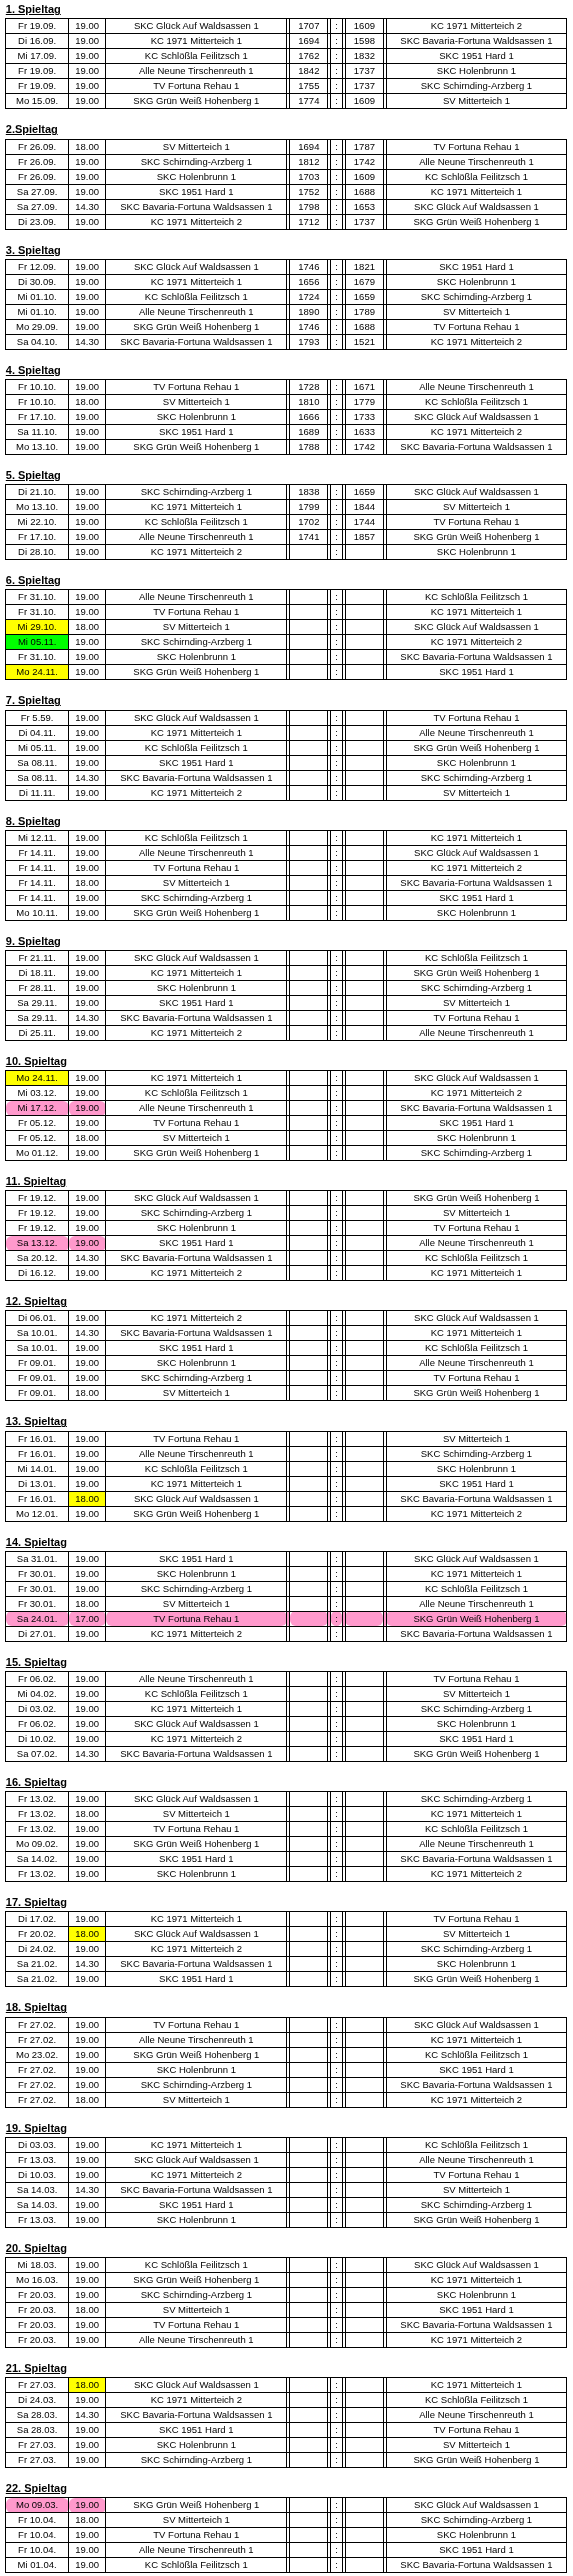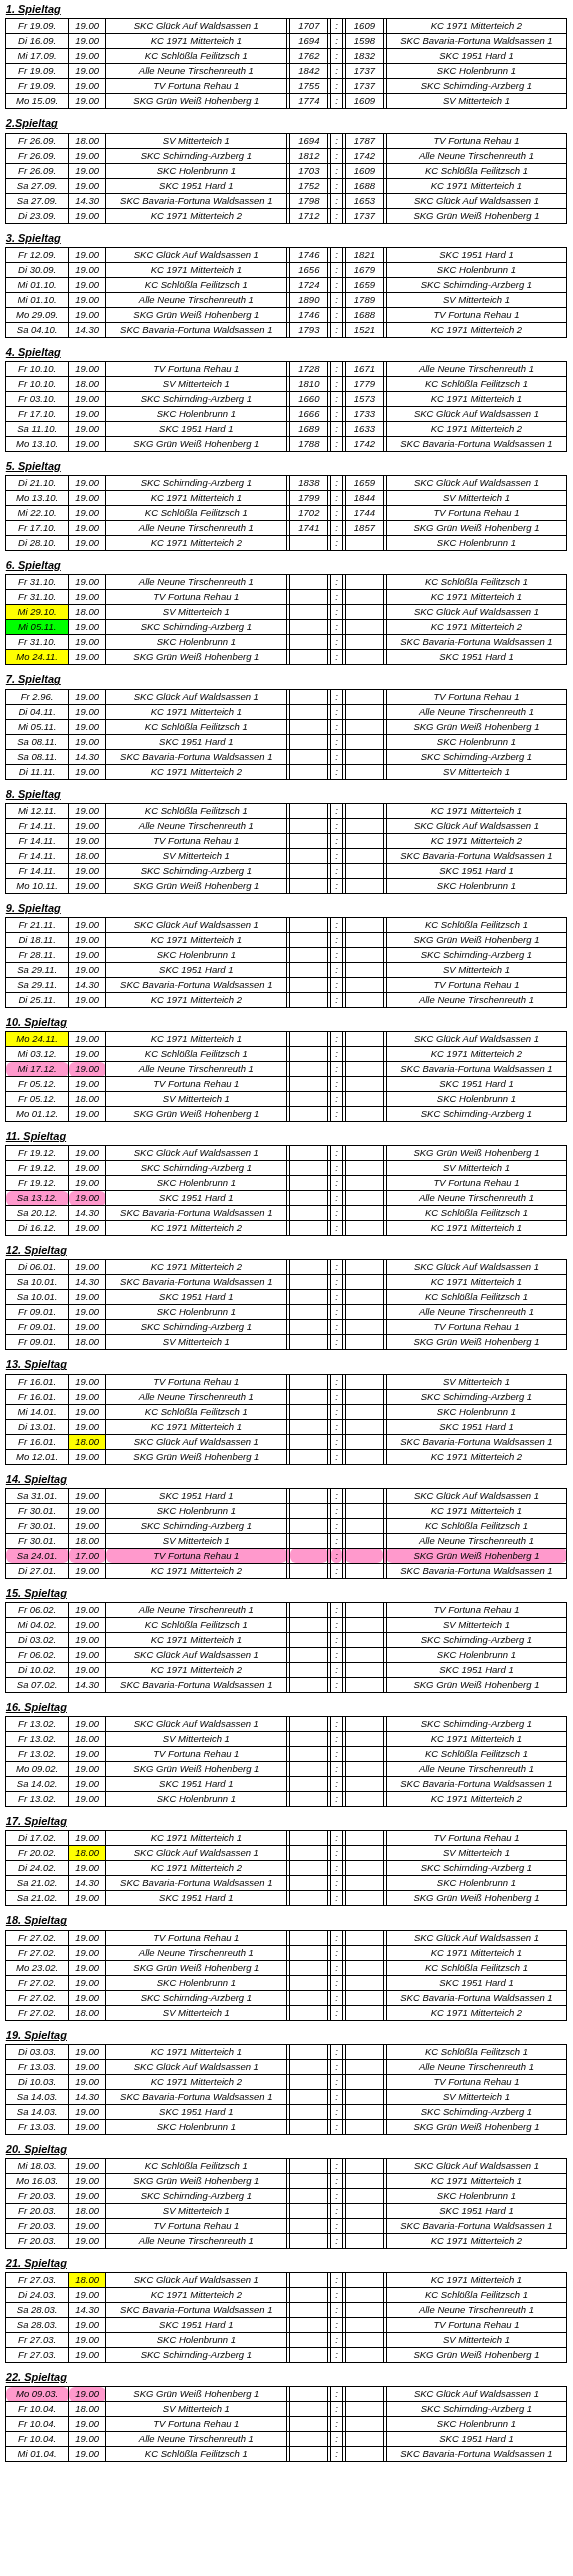--- a/index.html
+++ b/index.html
@@ -1,18 +1,18 @@
 <!DOCTYPE html>
 <html style="--hl-yellow: #FFFF00; --hl-green: #00FF00; --hl-pink: #FF99CC;font-size:11.7px"><head>
 <meta charset="utf-8">
 <style>
   html,body{margin:0;padding:0;background:#ffffff;}
   body{width:574px;font-family:"Liberation Sans",sans-serif;color:#000;}
   main{display:block;padding:2.2px 0 22px 5.1px;}
-  section.spieltag{margin:0 0 7px 0;font-style:italic;}
+  section.spieltag{margin:0 0 13px 0;}
   h2.title{display:inline-block;margin:0 0 2.2px 0.7px;font-size:11px;line-height:13px;
            font-weight:bold;text-decoration:underline;}
   table.sched{border-collapse:collapse;table-layout:fixed;width:562px;border:1.5px solid #000;}
   td{border:0.7px solid #000;height:14px;padding:0 1.5px;text-align:center;
      font-size:9.5px;line-height:14px;white-space:nowrap;overflow:hidden;}
   td.sp{border-left:none;border-right:none;padding:0;}
   col.col-date{width:63px}
   col.col-time{width:37px}
   col.col-home{width:181px}
   col.col-sp{width:2.9px}
@@ -377,33 +377,20 @@
     <td class="sp"></td>
     <td class="c">1810</td>
     <td class="sp"></td>
     <td class="c">:</td>
     <td class="sp"></td>
     <td class="c">1779</td>
     <td class="sp"></td>
     <td class="c">KC Schlößla Feilitzsch 1</td>
   </tr>
 
-  <tr>
-    <td class="c">Fr 03.10.</td>
-    <td class="c">19.00</td>
-    <td class="c">SKC Schirnding-Arzberg 1</td>
-    <td class="sp"></td>
-    <td class="c">1660</td>
-    <td class="sp"></td>
-    <td class="c">:</td>
-    <td class="sp"></td>
-    <td class="c">1573</td>
-    <td class="sp"></td>
-    <td class="c">KC 1971 Mitterteich 1</td>
-  </tr>
 
   <tr>
     <td class="c">Fr 17.10.</td>
     <td class="c">19.00</td>
     <td class="c">SKC Holenbrunn 1</td>
     <td class="sp"></td>
     <td class="c">1666</td>
     <td class="sp"></td>
     <td class="c">:</td>
     <td class="sp"></td>
@@ -649,21 +636,21 @@
           <col class="col-score">
           <col class="col-sp">
         <col class="col-colon">
           <col class="col-sp">
           <col class="col-score">
         <col class="col-sp">
           <col class="col-away">
       </colgroup>
       <tbody>
   <tr>
-    <td class="c">Fr 2.96.</td>
+    <td class="c">Fr 5.59.</td>
     <td class="c">19.00</td>
     <td class="c">SKC Glück Auf Waldsassen 1</td>
     <td class="sp"></td>
     <td class="c"></td>
     <td class="sp"></td>
     <td class="c">:</td>
     <td class="sp"></td>
     <td class="c"></td>
     <td class="sp"></td>
     <td class="c">TV Fortuna Rehau 1</td>

